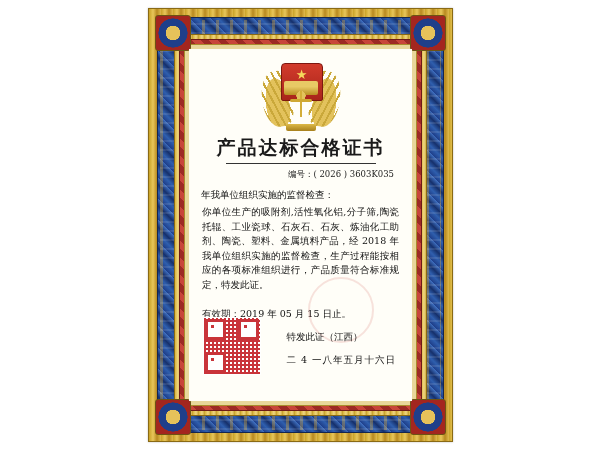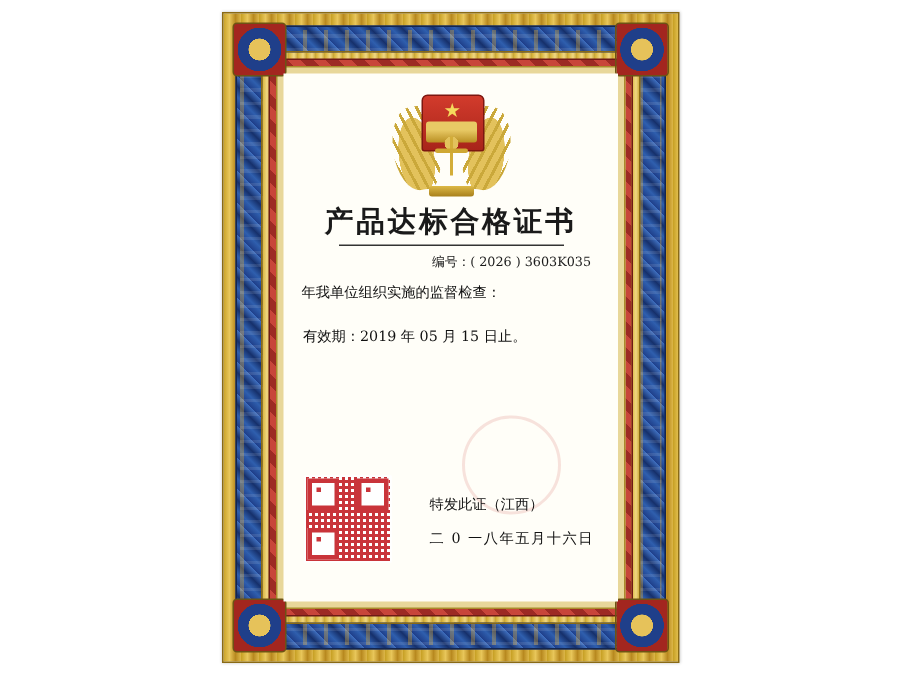--- a/index.html
+++ b/index.html
@@ -311,28 +311,29 @@
         </div>
       </div>
 
       <div class="title">产品达标合格证书</div>
       <div class="title-rule"></div>
 
       <div class="cert-no">编号：( 2026 ) 3603K035</div>
 
       <div class="recipient">年我单位组织实施的监督检查：</div>
 
+      <div class="body-text">你单位生产的吸附剂,活性氧化铝,分子筛,陶瓷托辊、工业瓷球、石灰石、石灰、炼油化工助剂、陶瓷、塑料、金属填料产品，经 2018 年我单位组织实施的监督检查，生产过程能按相应的各项标准组织进行，产品质量符合标准规定，特发此证。</div>
 
       <div class="validity">有效期：2019 年 05 月 15 日止。</div>
 
       <div class="seal"></div>
 
       <div class="sign-block">
         <div>特发此证（江西）</div>
-        <div class="sign-date">二 0 一八年五月十六日</div>
+        <div class="sign-date">二 4 一八年五月十六日</div>
       </div>
 
       <div class="qr">
         <div class="eye tl"></div>
         <div class="eye tr"></div>
         <div class="eye bl"></div>
       </div>
 
     </div>
   </div>

